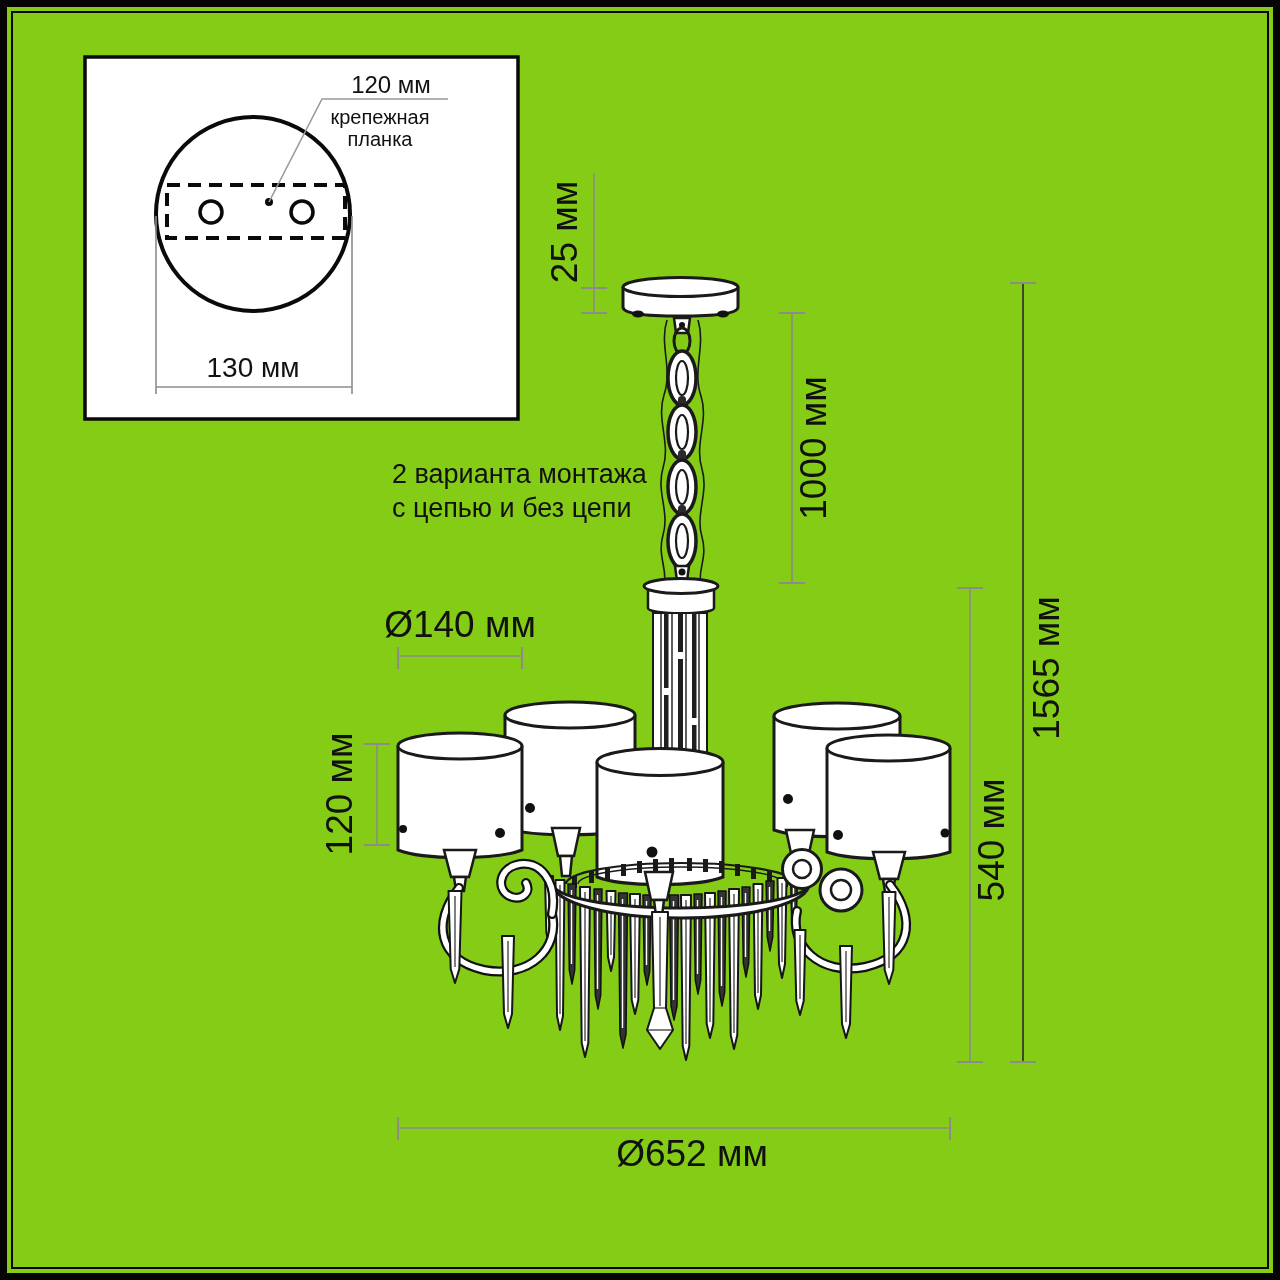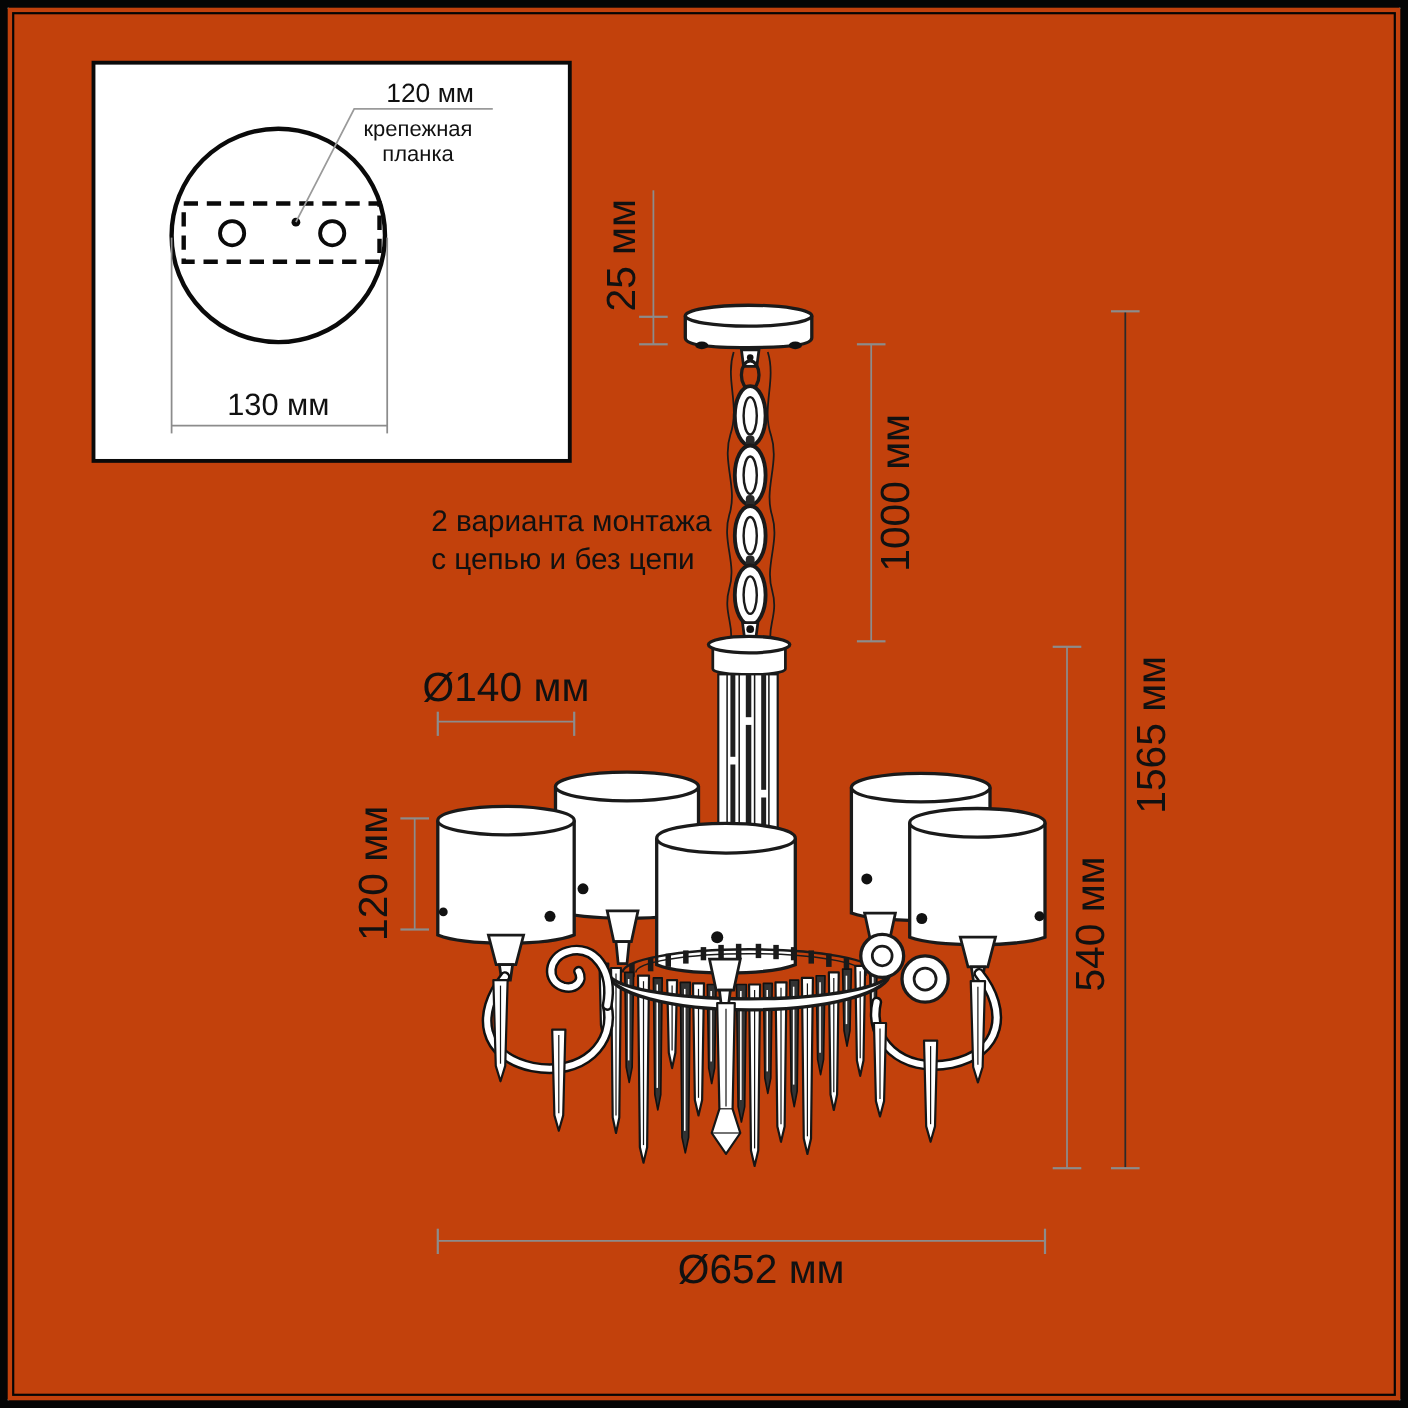--- a/index.html
+++ b/index.html
@@ -1,16 +1,16 @@
 <!DOCTYPE html>
 <html><head>
 <meta charset="utf-8">
 <style>
   html,body{margin:0;padding:0;background:#fff;width:1280px;height:1280px;overflow:hidden;}
-  .page{position:relative;width:1280px;height:1280px;background:#c2410c;font-family:"Liberation Sans",sans-serif;border-radius:25px;}
+  .page{position:relative;width:1280px;height:1280px;background:#84cc16;font-family:"Liberation Sans",sans-serif;border-radius:25px;}
   .frame-a{position:absolute;inset:0;border:7px solid #050505;pointer-events:none;}
   .frame-b{position:absolute;inset:11px;border:2px solid #050505;pointer-events:none;}
   svg{position:absolute;left:0;top:0;}
   text{font-family:"Liberation Sans",sans-serif;fill:#111;}
   .dim{font-size:37px;text-anchor:middle;}
   .inset-sm{font-size:24px;text-anchor:middle;}
   .inset-xs{font-size:20px;text-anchor:middle;}
   .inset-lg{font-size:28px;text-anchor:middle;}
   .note-txt{font-size:27px;text-anchor:start;}
   .ink{stroke:#1a1a1a;fill:none;}

